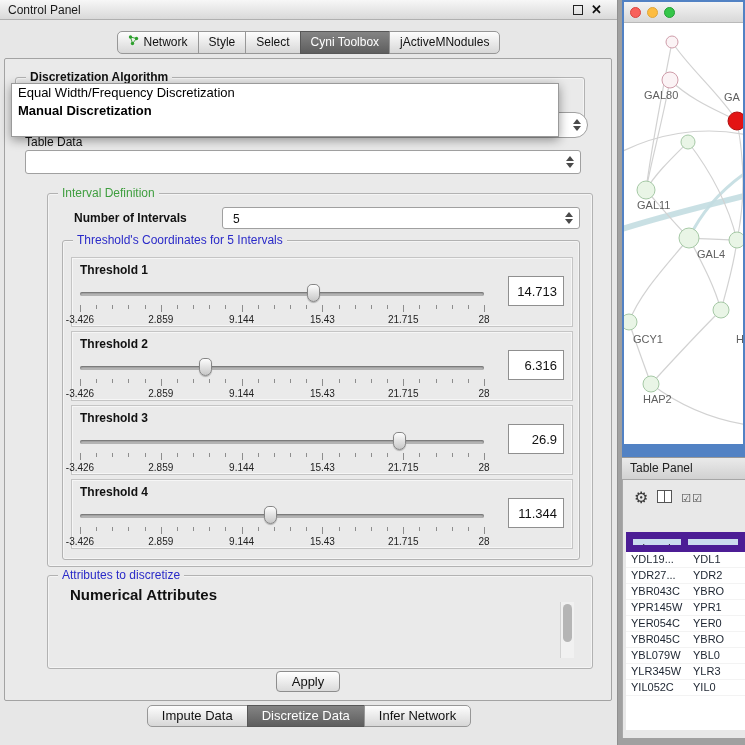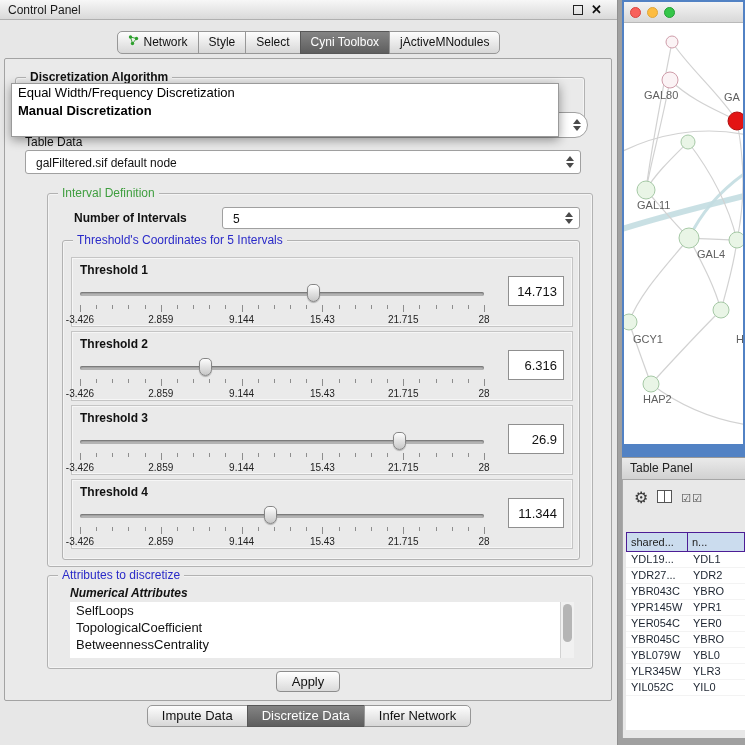--- a/index.html
+++ b/index.html
@@ -58,21 +58,21 @@
   .slider-track { position:absolute; left:0; right:0; top:10px; height:4px; background:#b8b8b8; border-radius:2px; box-shadow:inset 0 1px 2px rgba(0,0,0,0.45); }
   .slider-thumb { position:absolute; top:2px; width:13px; height:18px; background:linear-gradient(#fdfdfd,#c7c7c7); border:1px solid #858585; border-radius:6px 6px 8px 8px; box-shadow:0 1px 1px rgba(0,0,0,0.25); }
   .ticks { position:absolute; left:0; right:0; top:23px; height:8px; }
   .tick { position:absolute; width:1px; height:4px; background:#8d8d8d; }
   .tick.major { height:7px; }
   .scale { position:absolute; left:0; right:0; top:32px; height:12px; }
   .scale-label { position:absolute; transform:translateX(-50%); font-size:10px; color:#222; white-space:nowrap; }
   .value-box { position:absolute; right:8px; top:18px; width:56px; height:30px; background:#fff; border:1px solid #8f8f8f; font-size:13px; display:flex; align-items:center; justify-content:flex-end; padding-right:6px; }
 
   .attrs-group { left:42px; top:516px; width:546px; height:94px; }
-  .attrs-sublabel { position:absolute; left:22px; top:10px; font-size:12px; font-weight:bold; color:#111;font-style:italic; }
+  .attrs-sublabel { position:absolute; left:22px; top:10px; font-size:15px; font-weight:bold; color:#111; }
   .attr-list-wrap { position:absolute; left:22px; top:26px; width:504px; height:56px; background:#fff; overflow:hidden; }
   .attr-item { font-size:13px; line-height:17px; padding-left:6px; color:#111; white-space:nowrap; }
   .attr-scrollbar { position:absolute; right:0; top:0; width:14px; height:56px; background:#f1f1f1; border-left:1px solid #d2d2d2; }
   .attr-scroll-thumb { position:absolute; left:2px; top:2px; width:9px; height:38px; background:#b5b5b5; border-radius:5px; }
 
   .apply-btn { position:absolute; left:50%; transform:translateX(-50%); top:612px; width:64px; height:21px; background:linear-gradient(#ffffff,#dadada); border:1px solid #8d8d8d; border-radius:4px; font-size:13px; text-align:center; line-height:19px; cursor:default; }
 
   .bottom-tabs { position:absolute; top:705px; left:0; width:618px; display:flex; justify-content:center; }
   .btab { height:22px; line-height:20px; padding:0 14px; font-size:13px; background:linear-gradient(#fdfdfd,#d7d7d7); border:1px solid #979797; margin-left:-1px; color:#111; cursor:default; }
   .btab.first { border-radius:5px 0 0 5px; margin-left:0; }
@@ -89,21 +89,21 @@
   .nw-canvas { position:relative; width:100%; height:421px; overflow:hidden; background:#fff; }
 
   
   .table-panel-header { position:absolute; left:622px; top:457px; width:123px; height:23px; background:linear-gradient(#eaeaea,#d1d1d1); border-top:1px solid #989898; border-bottom:1px solid #a6a6a6; font-size:12px; color:#222; line-height:21px; padding-left:8px; }
   .table-panel { position:absolute; left:622px; top:480px; width:123px; height:258px; background:#e8e8e8; border-left:1px solid #a8a8a8; }
   .tp-toolbar { position:absolute; left:0; top:4px; width:100%; height:28px; display:flex; align-items:center; gap:9px; padding-left:11px; }
   .gear-icon { font-size:16px; color:#3a3a3a; line-height:16px; }
   .checks-icon { font-size:11px; color:#3f3f3f; letter-spacing:1px; }
   .tp-table { position:absolute; left:3px; top:52px; right:0; bottom:8px; background:#fff; overflow:hidden; }
   .tp-header { display:flex; height:20px; }
-  .tp-hcell { background:#cbdcee; border:1px solid #4c1d95; font-size:11px; color:#222; padding:3px 0 0 4px; white-space:nowrap; overflow:hidden; }
+  .tp-hcell { background:#cbdcee; border:7px solid #4c1d95; font-size:11px; color:#222; padding:3px 0 0 4px; white-space:nowrap; overflow:hidden; }
   .tp-hcell.c0 { width:62px; }
   .tp-hcell.c1 { flex:1; border-left:none; }
   .tp-row { display:flex; height:16px; border-bottom:1px solid #f3f3f3; }
   .tp-cell { font-size:11px; color:#1c2430; padding:1px 0 0 5px; white-space:nowrap; overflow:hidden; }
   .tp-cell.c0 { width:62px; }
   .tp-cell.c1 { flex:1; }
 </style>
 </head>
 <body>
 
@@ -151,21 +151,20 @@
       </div>
     </div>
 
     <div class="algo-popup">
       <div class="popup-option">Equal Width/Frequency Discretization</div>
       <div class="popup-option bold">Manual Discretization</div>
     </div>
 
     <div class="tabledata-label">Table Data</div>
     <div class="combo tabledata-combo">
-      <span class="combo-text">galFiltered.sif default node</span>
       <span class="stepper">
           <span class="up"></span>
           <span class="down"></span>
         </span>
     </div>
 
     <div class="group-box interval-group">
       <span class="group-label green">Interval Definition</span>
 
       <div class="numint-label">Number of Intervals</div>
@@ -358,25 +357,20 @@
               </div>
           </div>
           <div class="value-box">11.344</div>
         </div>
       </div>
     </div>
 
     <div class="group-box attrs-group">
       <span class="group-label blue">Attributes to discretize</span>
       <div class="attrs-sublabel">Numerical Attributes</div>
-      <div class="attr-list-wrap">
-          <div class="attr-item">SelfLoops</div>
-          <div class="attr-item">TopologicalCoefficient</div>
-          <div class="attr-item">BetweennessCentrality</div>
-        </div>
       <div class="attr-scrollbar" style="left:512px; top:26px;">
         <div class="attr-scroll-thumb"></div>
       </div>
     </div>
 
     <div class="apply-btn">Apply</div>
   </div>
 
   <div class="bottom-tabs">
     <div class="btab first"><span>Impute Data</span></div>

